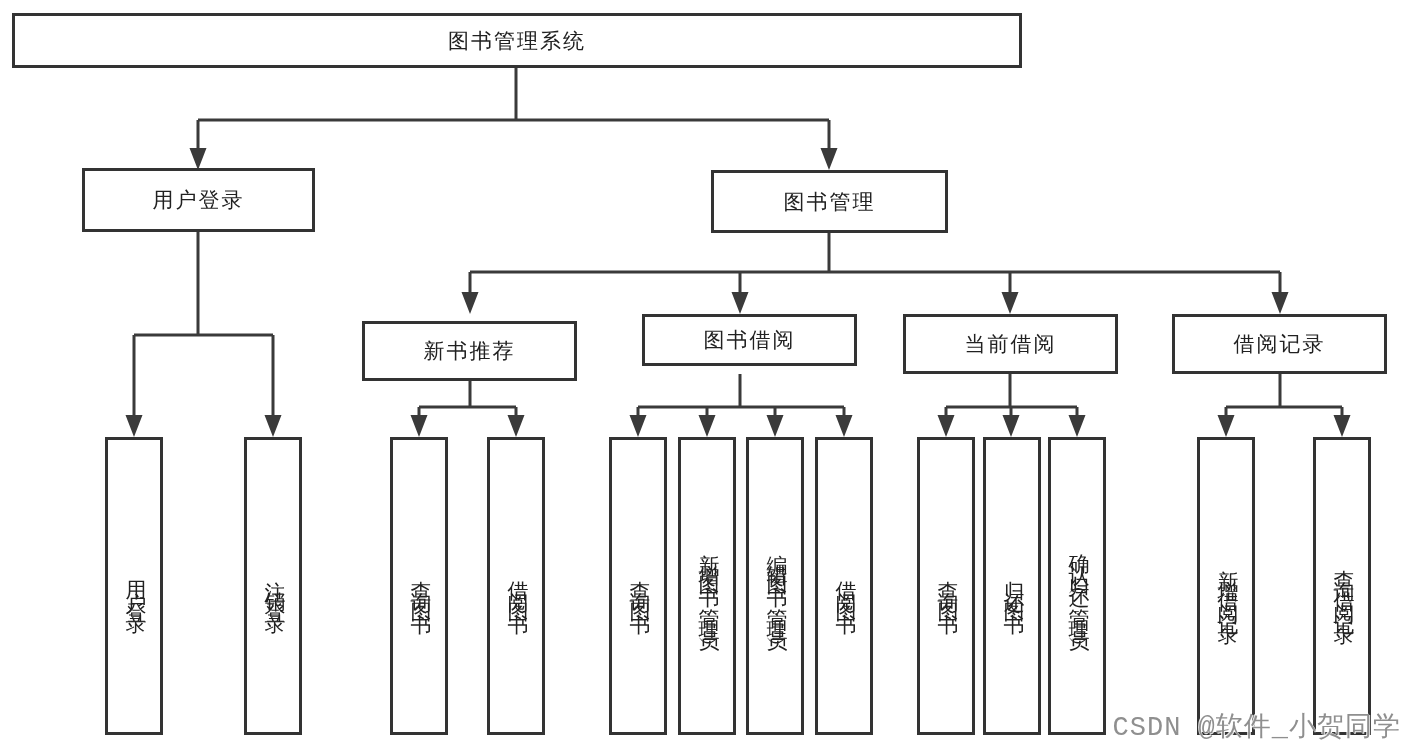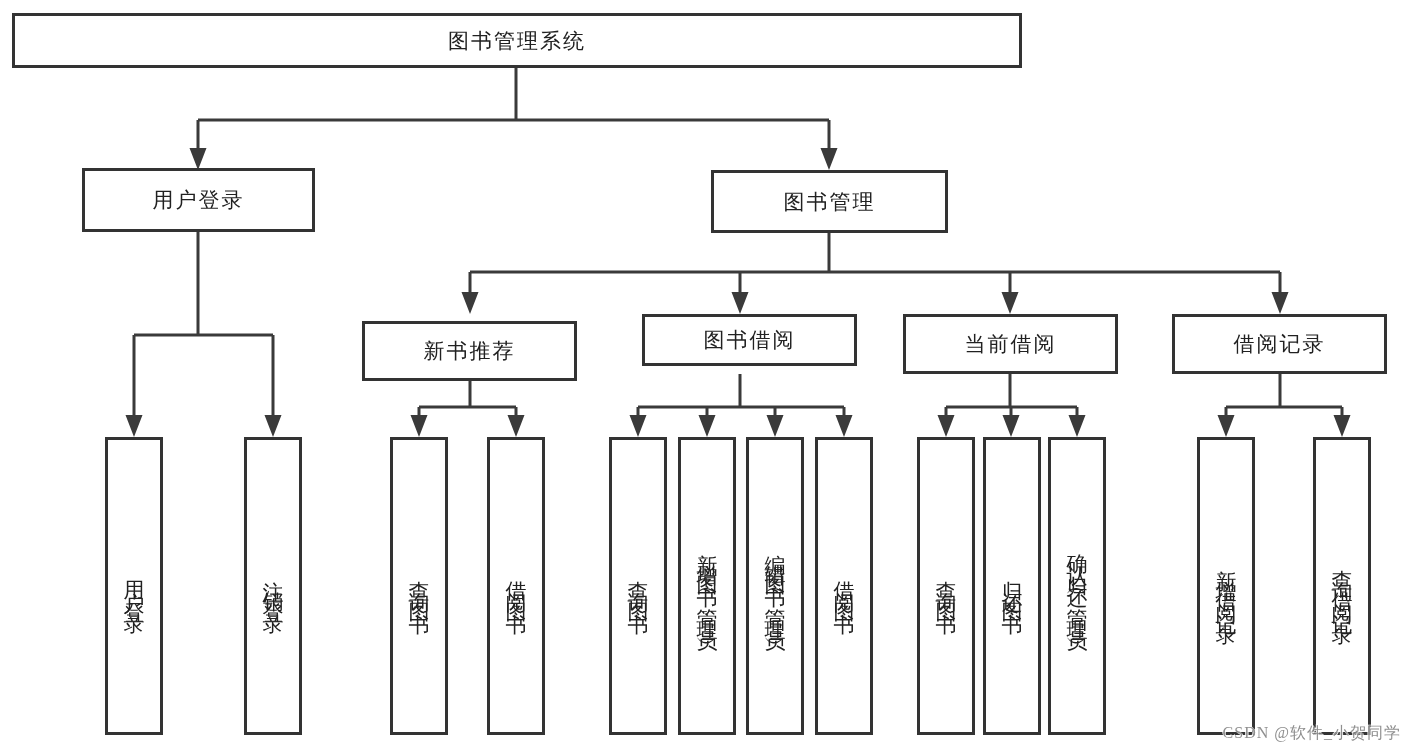--- a/index.html
+++ b/index.html
@@ -1,20 +1,20 @@
 <!DOCTYPE html>
 <html><head>
 <meta charset="utf-8">
 <style>
   html,body{margin:0;padding:0;background:#ffffff;}
   #canvas{
     position:relative;
     width:1405px;height:747px;
     background:#ffffff;
-    font-family:Liberation Serif, serif;
+    font-family:Liberation Mono, monospace;
     overflow:hidden;
   }
   #connectors{position:absolute;left:0;top:0;z-index:1;}
   .node{
     position:absolute;
     box-sizing:border-box;
     background:#ffffff;
     border:3px solid #333333;
     display:flex;align-items:center;justify-content:center;
     color:#212121;
@@ -29,21 +29,21 @@
     writing-mode:vertical-rl;
     text-orientation:mixed;
     font-size:21px;
     letter-spacing:11px;
     line-height:1.15;
   }
   .lvl4{top:437px;width:58px;height:298px;}
   #watermark{
     position:absolute;
     right:4px;bottom:3px;
-    font-size:16px;
+    font-size:27px;
     color:#8f8f8f;
     letter-spacing:1px;
     text-shadow:1px 1px 0 rgba(255,255,255,.85),-1px -1px 0 rgba(255,255,255,.85);
     z-index:3;
     white-space:nowrap;
     margin-top:7px;
   }
 </style>
 </head>
 <body>

